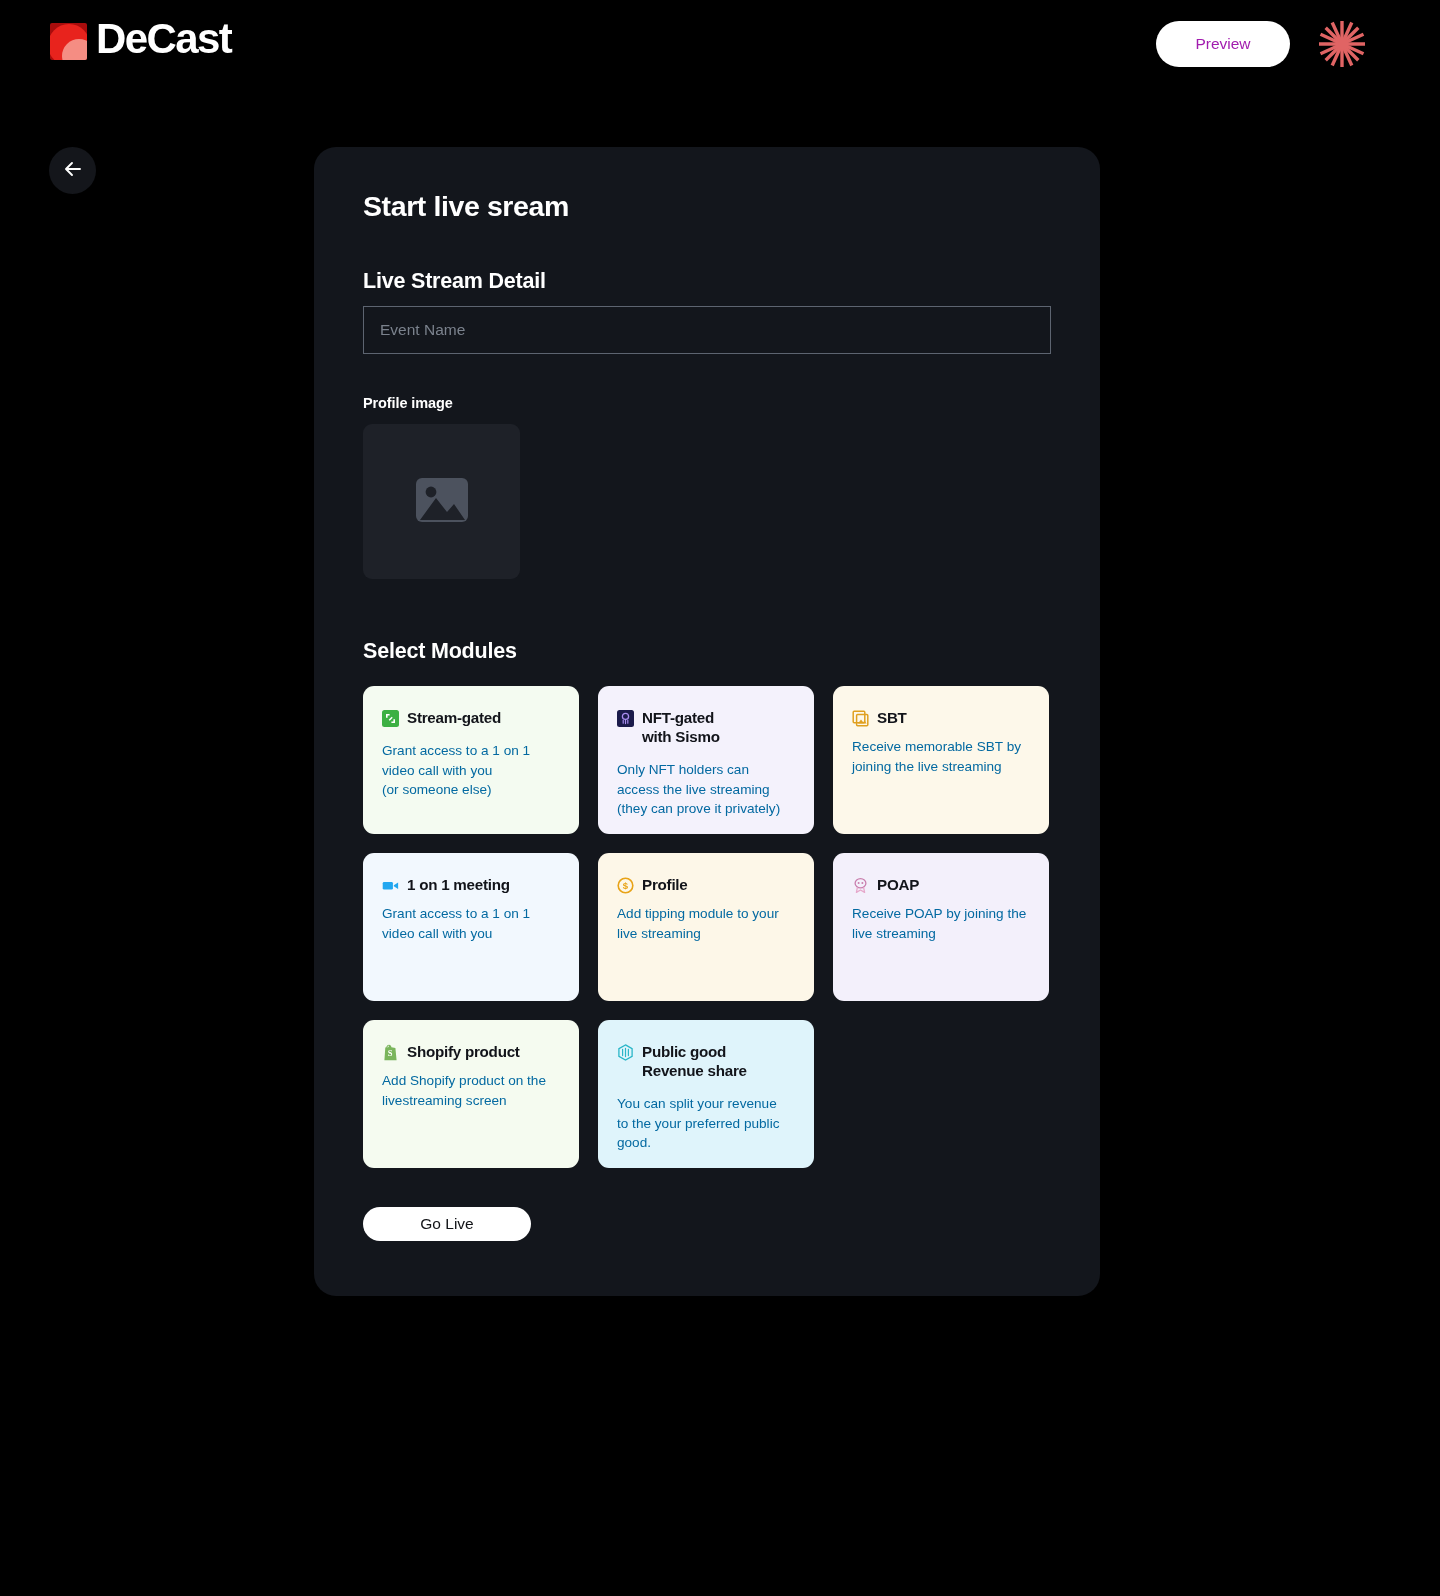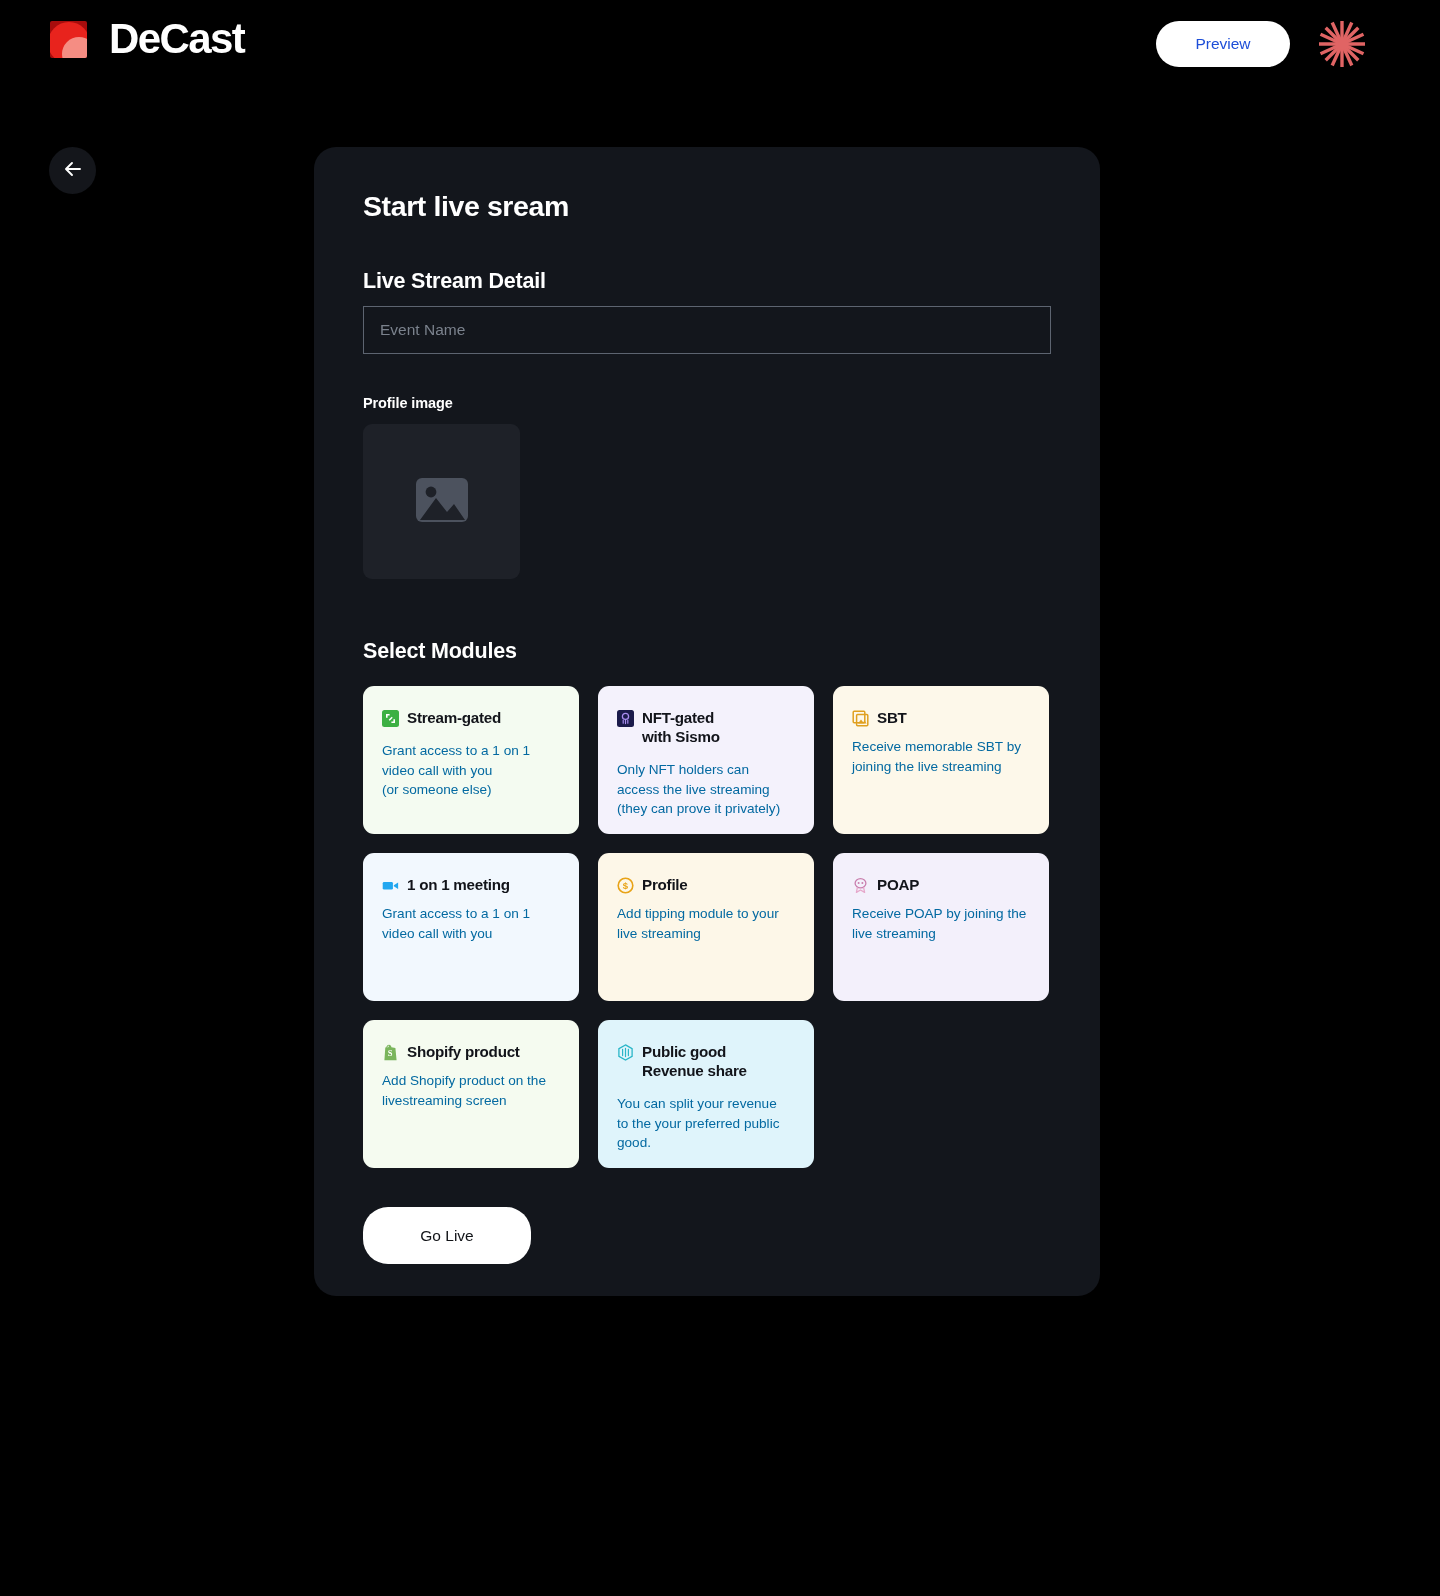--- a/index.html
+++ b/index.html
@@ -16,21 +16,21 @@
   .page { position: relative; width: 1440px; height: 1596px; background: #000; }
 
   
   .topbar {
     position: absolute; top: 0; left: 0;
     width: 1440px; height: 88px;
     display: flex; align-items: center;
   }
   .brand {
     position: absolute; left: 50px; top: 18px;
-    display: flex; align-items: center; gap: 22px;
+    display: flex; align-items: flex-end; gap: 9px;
   }
   .brand-mark {
     width: 37px; height: 37px; border-radius: 2px;
     background: #a80c0c; position: relative; overflow: hidden; flex: none;
   }
   .brand-mark .arc1 {
     position: absolute; left: -2px; top: 1px;
     width: 42px; height: 42px; border-radius: 50%;
     background: #e8231d;
   }
@@ -40,21 +40,21 @@
     background: #f58d83;
   }
   .brand-name {
     font-size: 42px; font-weight: 700; color: #ffffff;
     letter-spacing: -1.6px; line-height: 1; white-space: nowrap;
   }
 
   .preview-btn {
     position: absolute; right: 150px; top: 21px;
     width: 134px; height: 46px; border-radius: 23px;
-    background: #ffffff; color: #1d4ed8;
+    background: #ffffff; color: #a21caf;
     border: none; cursor: pointer;
     font-family: "Liberation Sans", sans-serif;
     font-size: 15.5px; font-weight: 400;
     display: flex; align-items: center; justify-content: center;
   }
 
   .burst {
     position: absolute; right: 72px; top: 18px;
     width: 52px; height: 52px; cursor: pointer;
   }
@@ -152,21 +152,21 @@
   .mod-desc {
     margin-top: 14px;
     font-size: 13.6px; font-weight: 400; color: #0369a1;
     line-height: 1.43; white-space: pre-line;
   }
   .mod.two-line .mod-desc { margin-top: 10px; }
 
   
   .golive-wrap { margin-top: 39px; padding-bottom: 44px; }
   .golive {
-    width: 168px; height: 57px; border-radius: 25px;
+    width: 168px; height: 34px; border-radius: 25px;
     background: #ffffff; color: #111317; border: none; cursor: pointer;
     font-family: "Liberation Sans", sans-serif;
     font-size: 15.5px; font-weight: 400;
     display: flex; align-items: center; justify-content: center;
   }
 </style>
 </head>
 <body>
 
 <div class="page">

